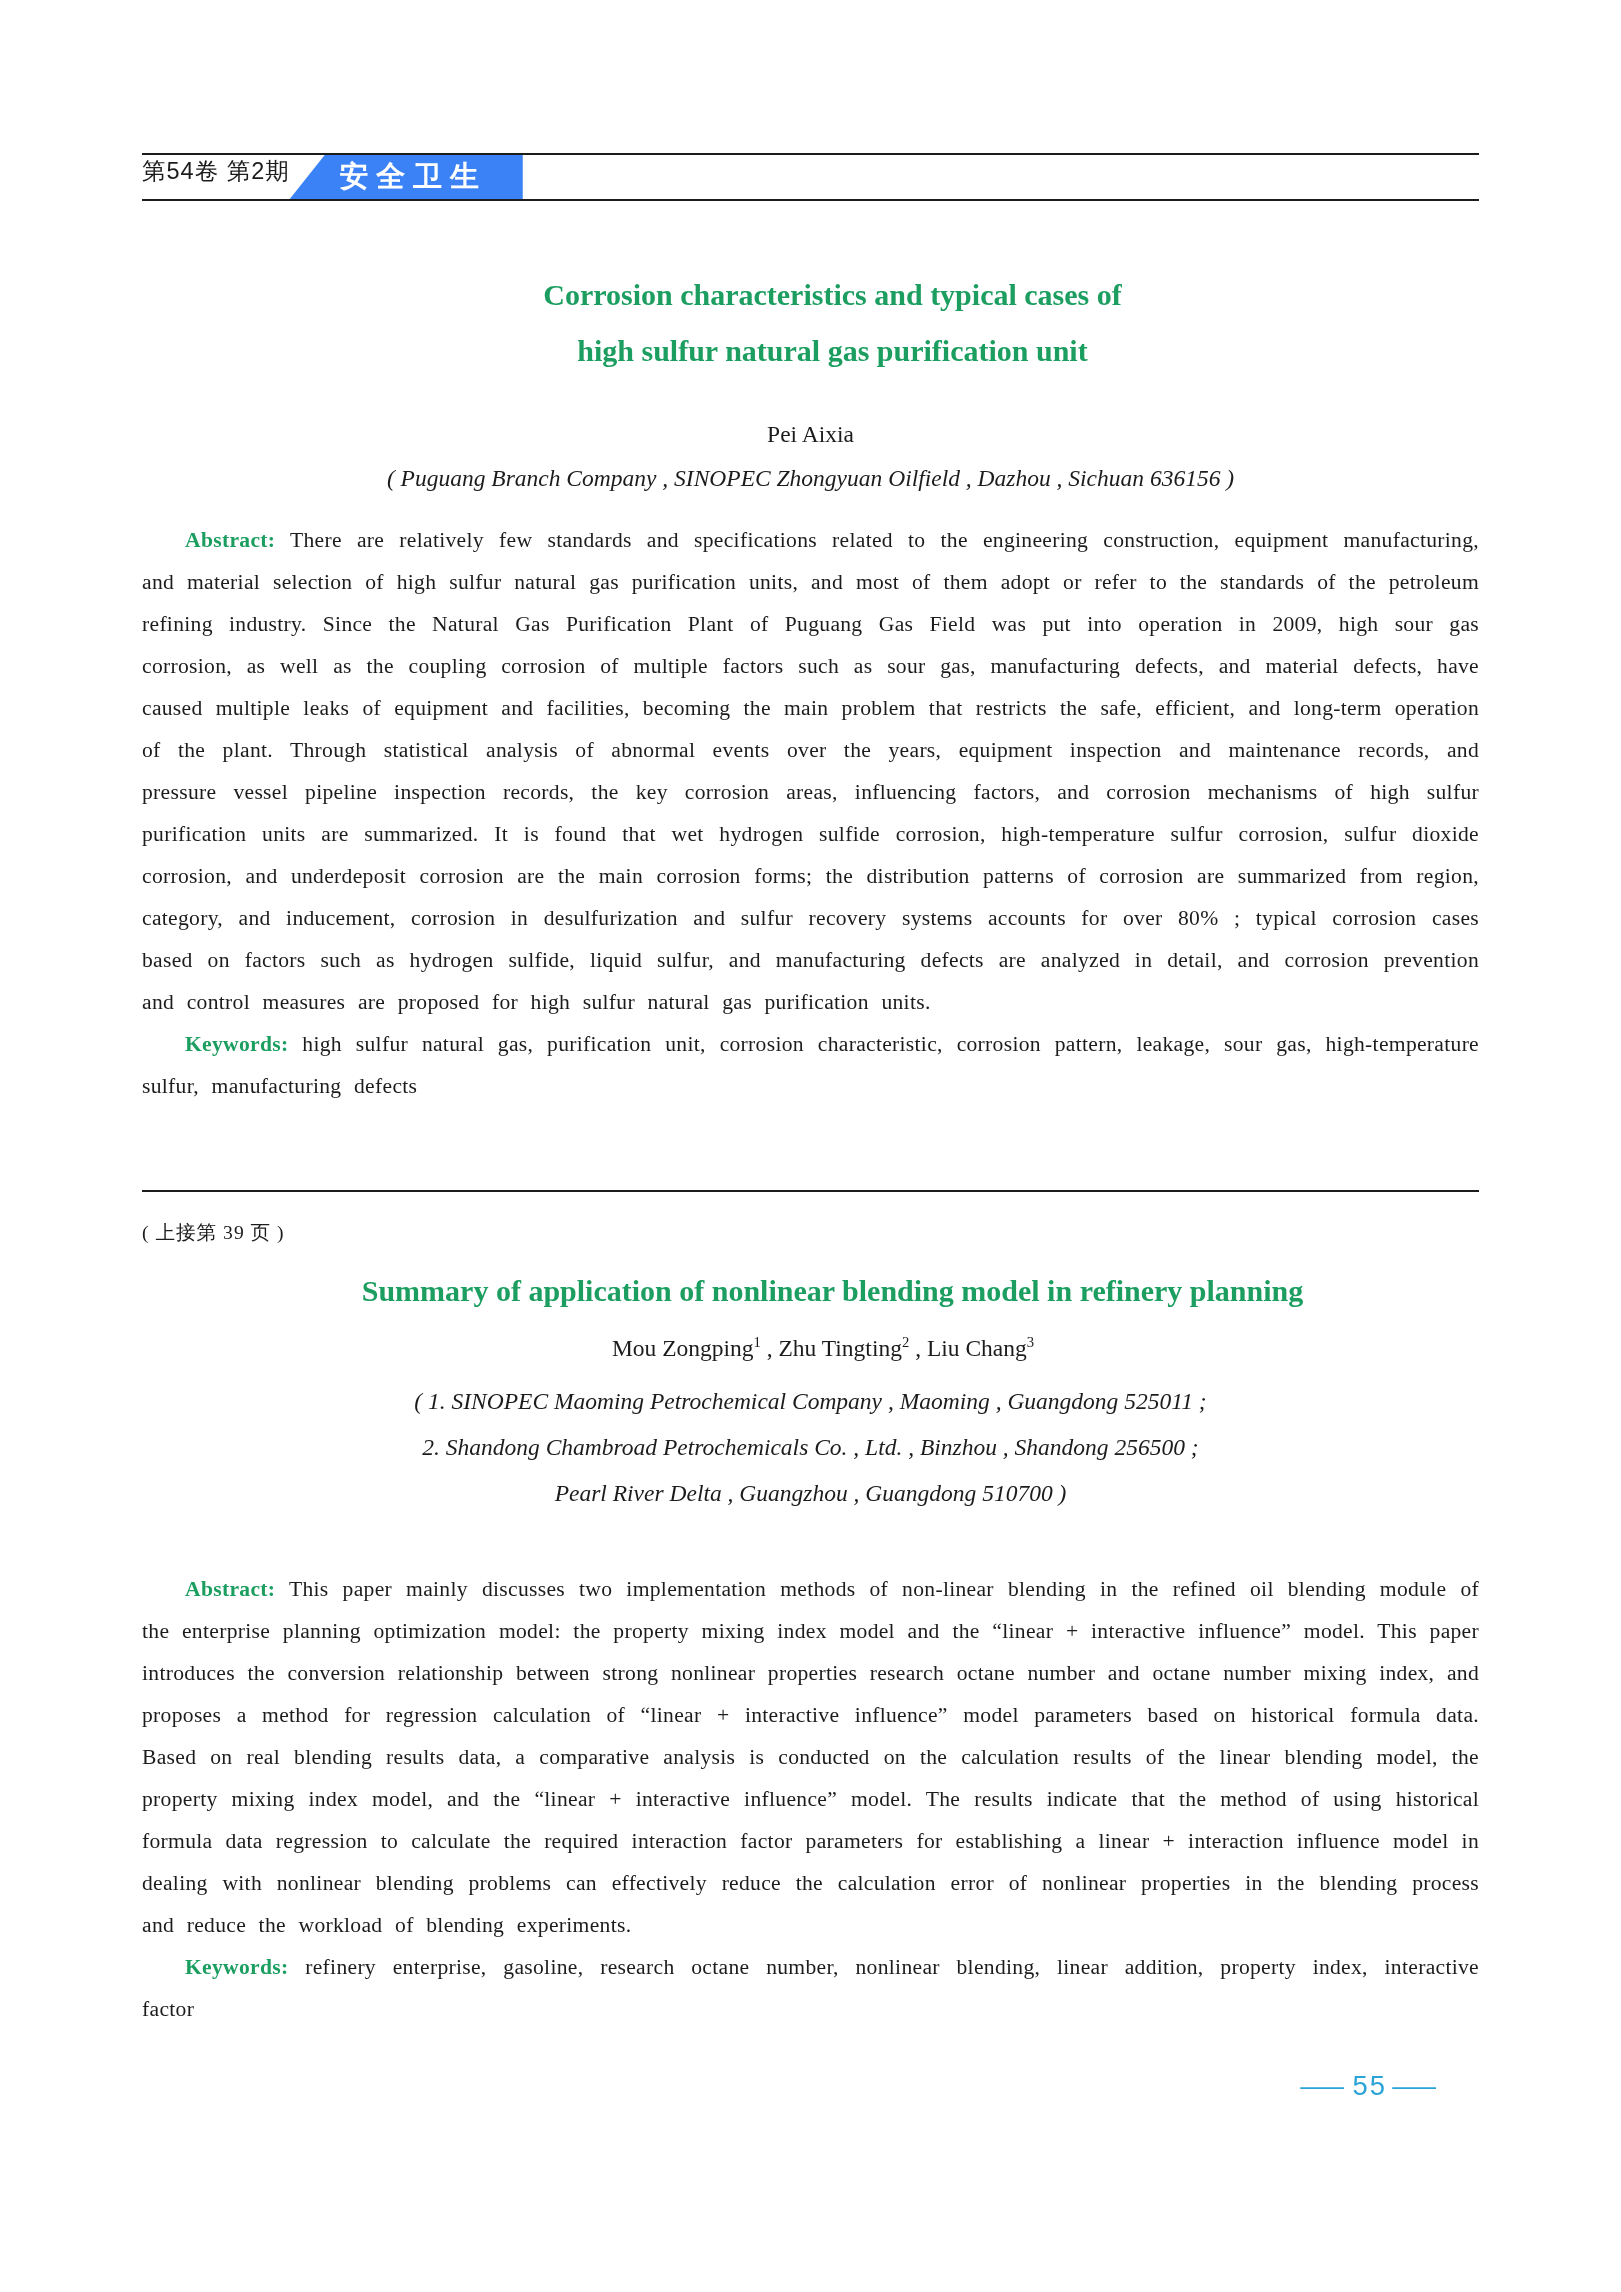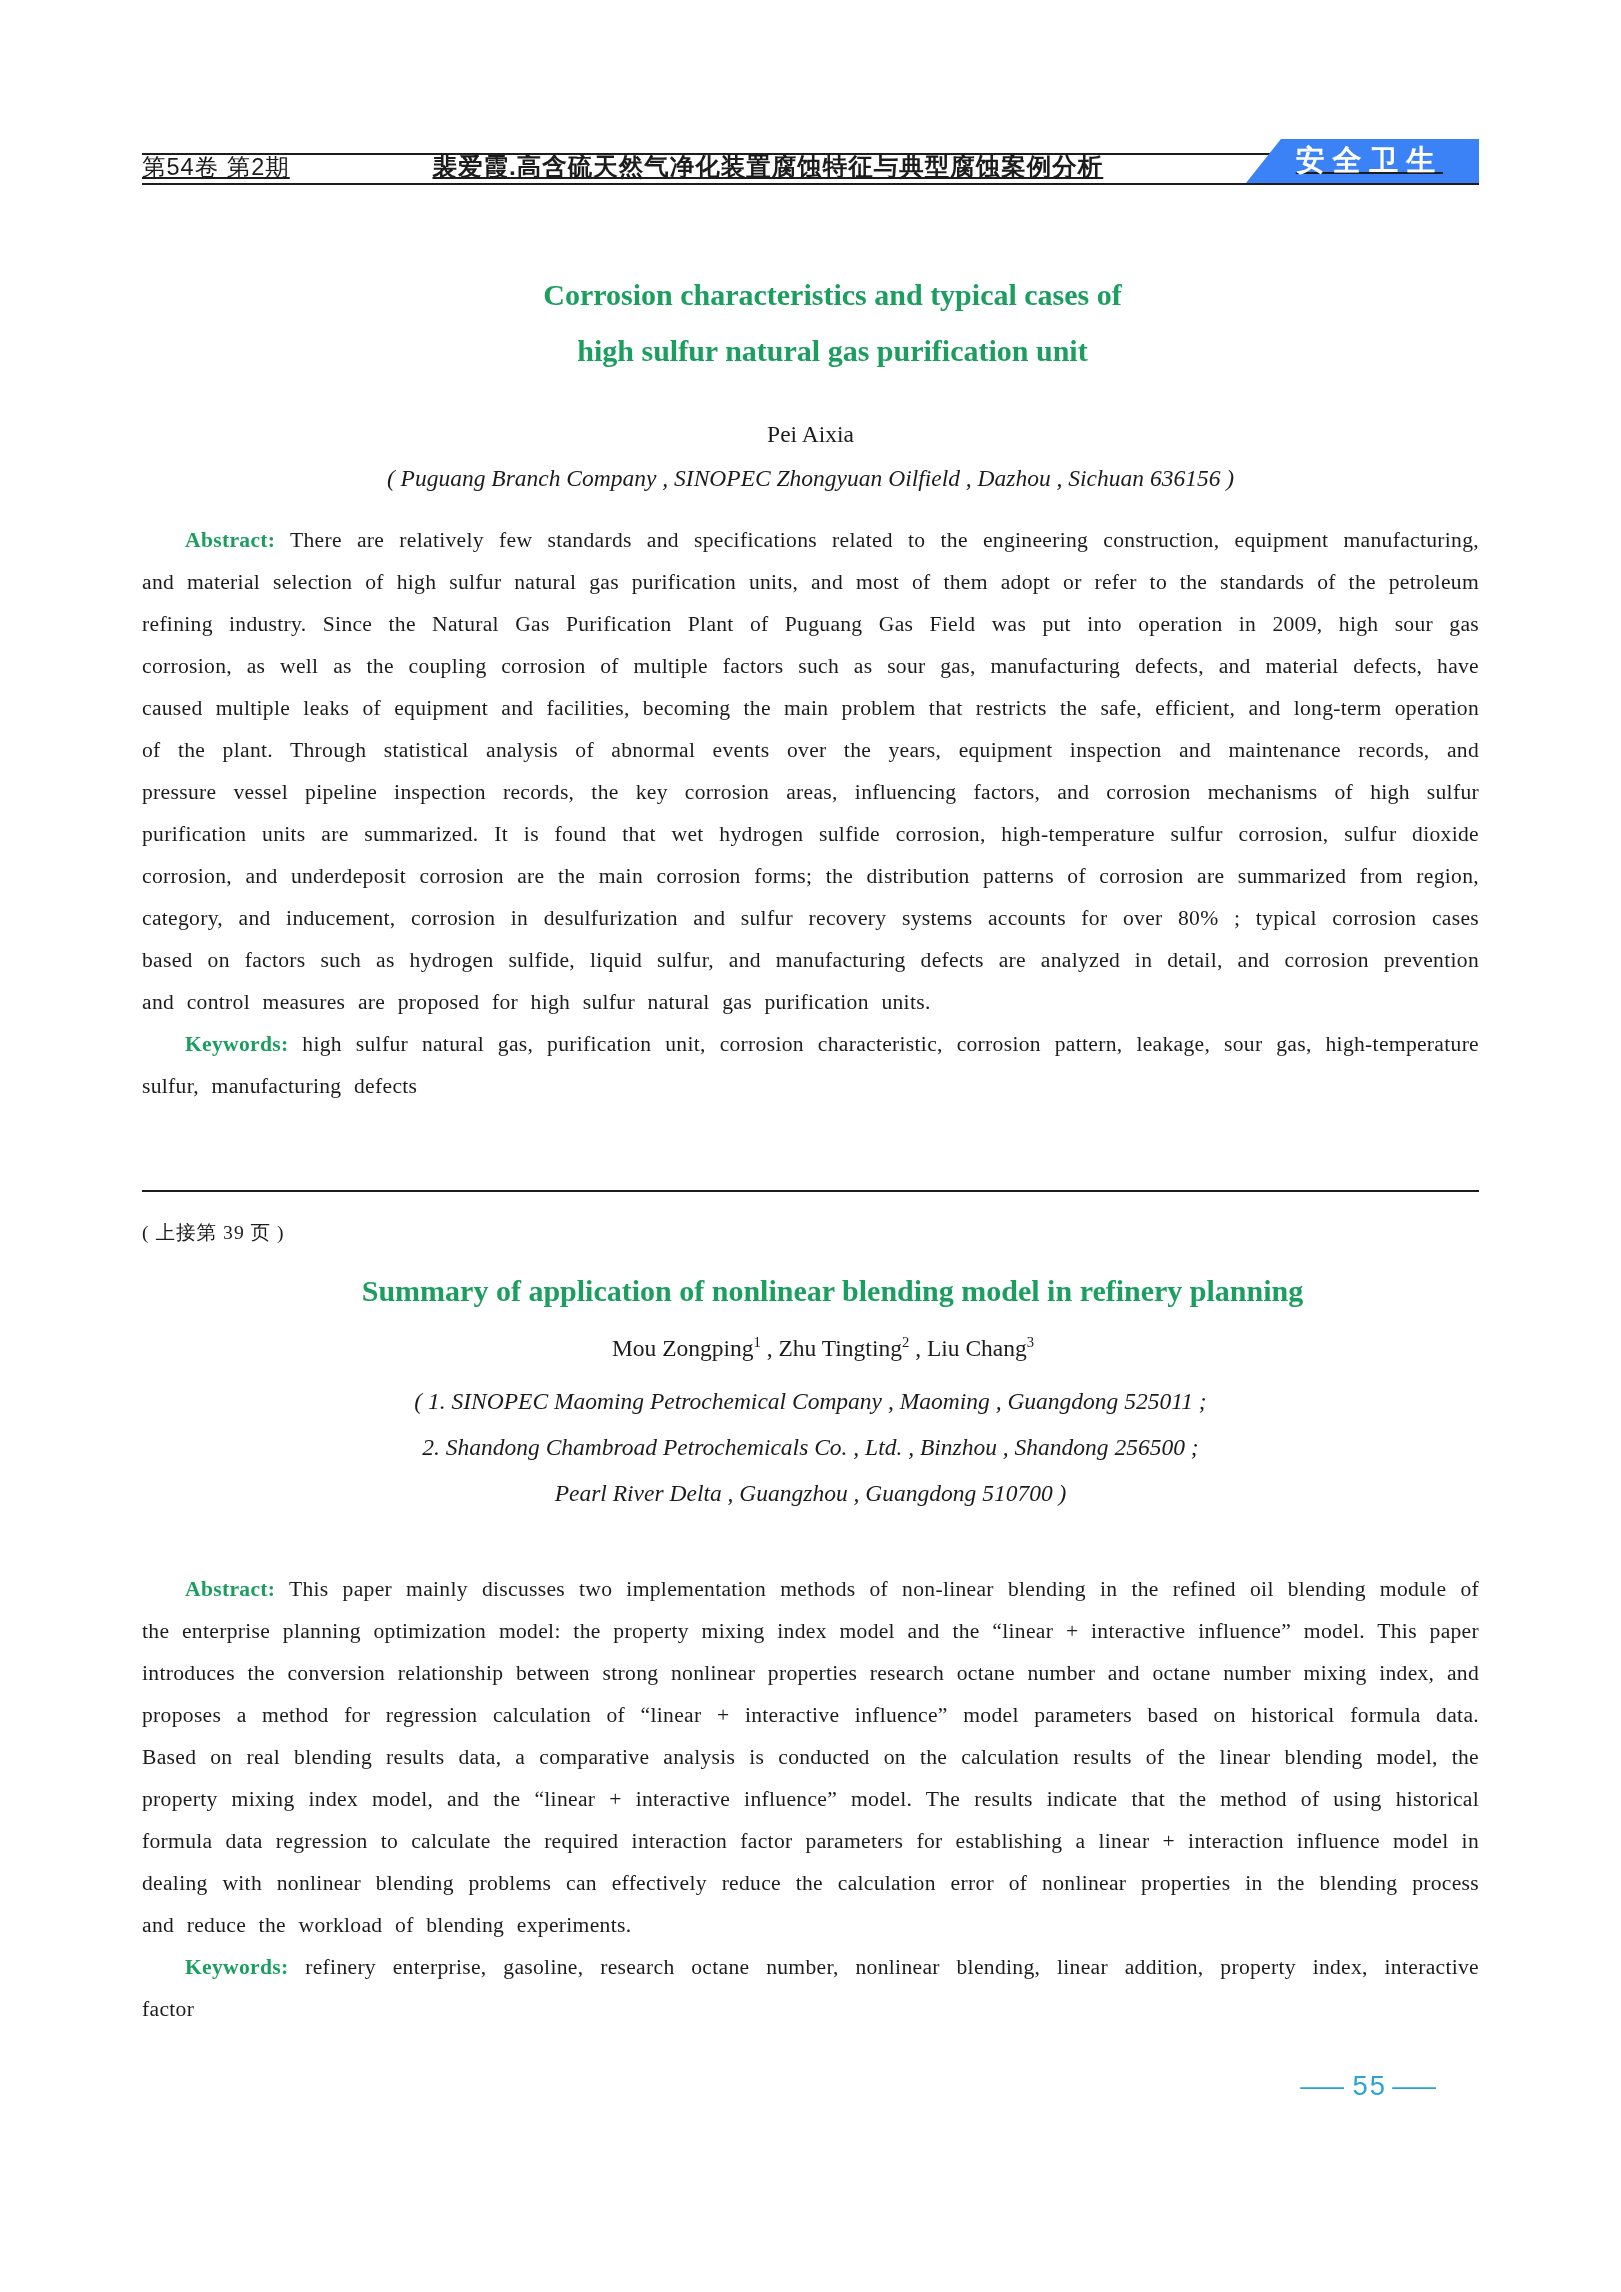--- a/index.html
+++ b/index.html
@@ -4,25 +4,24 @@
 <style>
   * { margin:0; padding:0; box-sizing:border-box; }
   html,body { background:#ffffff; }
   .page {
     position:relative; width:1621px; height:2293px; background:#ffffff;
     font-family:"Liberation Serif", serif; color:#1c1c1c; overflow:hidden;
   }
 
   
   .header {
-    position:absolute; left:142px; top:153px; width:1337px; height:32px;
+    position:absolute; left:142px; top:153px; width:1337px; height:48px;
     border-top:2px solid #1c1c1c; border-bottom:2px solid #1c1c1c;
-    display:flex; align-items:flex-end;
+    display:flex; align-items:flex-start;
     font-family:"Liberation Sans", sans-serif;
-    text-decoration:underline;
   }
   .header .issue { font-size:23.5px; letter-spacing:1px; white-space:nowrap; }
   .header .running { flex:1; text-align:center; font-size:24.5px; font-weight:bold; letter-spacing:1px; }
   .header .badge {
     width:233px; height:44px; background:#3b82f6; color:#ffffff;
     clip-path:polygon(15% 0, 100% 0, 100% 100%, 0 100%);
     display:flex; align-items:center; justify-content:center;
     font-size:29px; font-weight:bold; letter-spacing:7.8px; padding-left:13.7px;
   }
   .ttl { position:absolute; left:0; width:100%; text-align:center;
@@ -63,21 +62,20 @@
   }
   .footer .url { margin-left:33px; }
 </style>
 </head>
 <body>
 
 <div class="page">
 
   <div class="header">
     <span class="issue">第54卷  第2期</span>
-    <span class="running">裴爱霞.高含硫天然气净化装置腐蚀特征与典型腐蚀案例分析</span>
     <span class="badge">安全卫生</span>
   </div>
 
   <div class="ttl title1">
     <div>Corrosion characteristics and typical cases of</div>
     <div>high sulfur natural gas purification unit</div>
   </div>
 
   <div class="center-line author1">Pei Aixia</div>
   <div class="center-line affil1">( Puguang Branch Company , SINOPEC Zhongyuan Oilfield , Dazhou , Sichuan 636156 )</div>

